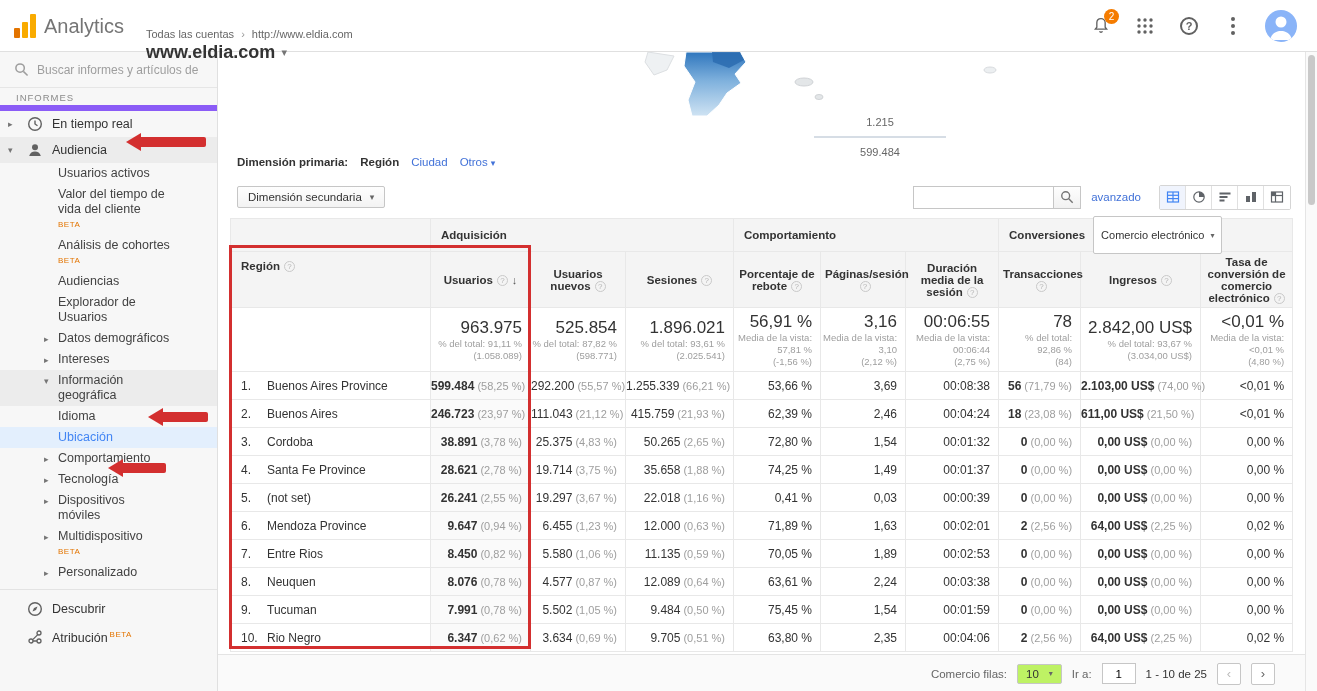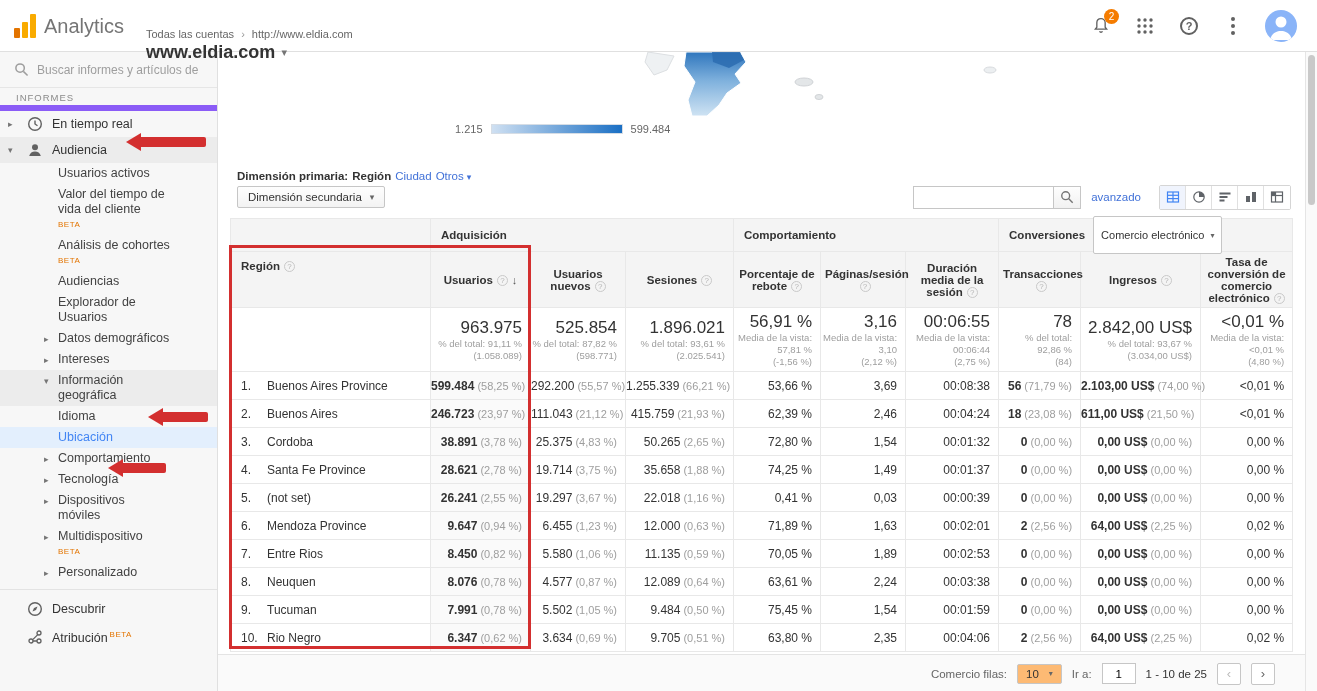--- a/index.html
+++ b/index.html
@@ -47,23 +47,23 @@
   .nav-item .beta-block { display:block; font-size:8px; color:#e37400; letter-spacing:0.5px; }
   .nav-item.highlight { background:#ececec; }
   .nav-item.selected { background:#e3effd; }
   .nav-item.selected .lbl { color:#4285f4; }
   .beta-sup { font-size:8px; color:#e37400; vertical-align:super; margin-left:2px; letter-spacing:0.5px; }
   .nav-divider { height:1px; background:#e3e3e3; margin:6px 0; }
 
   
   .main { position:absolute; left:218px; top:52px; right:12px; bottom:0; background:#fff; overflow:hidden; }
   .map-area { height:64px; position:relative; overflow:hidden; background:#fff; }
-  .legend-row { height:26px; display:flex; align-items:center; gap:8px; padding-left:237px; font-size:11px; color:#666; }
+  .legend-row { height:26px; display:flex; align-items:center; gap:8px; padding-left:237px; font-size:11px; color:#666;flex-direction:column; }
   .legend-bar { width:132px; height:10px; background:linear-gradient(to right,#cfe0f2,#1a6fc4); border:1px solid #d6dde5; }
-  .dim-row { margin-top:14px; height:26px; display:flex; align-items:flex-end; gap:4px; padding-left:19px; font-size:11.5px; }
+  .dim-row { margin-top:14px; height:26px; display:flex; align-items:flex-start; gap:12px; padding-left:19px; font-size:11.5px; }
   .dim-label { font-weight:bold; color:#333; }
   .dim-opt { color:#4272d8; cursor:pointer; }
   .dim-opt.selected { color:#333; font-weight:bold; }
   .dim-caret { font-size:9px; margin-left:3px; }
   .toolbar { height:30px; display:flex; align-items:center; padding:0 14px 0 19px; }
   .btn-secondary { display:inline-flex; align-items:center; gap:8px; border:1px solid #c6c6c6; border-radius:2px; background:linear-gradient(#fefefe,#f3f3f3); font-size:11.5px; color:#333; padding:4px 10px; cursor:pointer; }
   .btn-secondary .caret { font-size:9px; color:#666; }
   .toolbar-right { margin-left:auto; display:flex; align-items:center; gap:10px; }
   .table-search { display:flex; align-items:center; }
   .table-search input { width:140px; height:23px; border:1px solid #c6c6c6; border-right:none; padding:0 6px; font-size:12px; outline:none; font-family:inherit; }
@@ -92,21 +92,21 @@
   .cell.num { text-align:right; padding-right:8px; white-space:nowrap; }
   .cell .val { color:#333; }
   .cell.sorted { background:#fafafa; }
   .cell.sorted .val, .cell.strong .val { font-weight:bold; }
   .cell .pct { color:#9e9e9e; font-size:11px; margin-left:3px; }
   .region-cell { padding-left:10px; text-align:left; }
   .region-cell .rank { display:inline-block; width:26px; color:#333; }
   .region-cell .region-name { color:#333; cursor:pointer; }
 
   .table-footer { height:38px; margin-top:2px; display:flex; align-items:center; justify-content:flex-end; gap:10px; padding-right:30px; background:#fafafa; border-top:1px solid #e4e4e4; font-size:11.5px; color:#666; }
-  .mini-dd { display:inline-flex; align-items:center; gap:10px; border:1px solid #c6c6c6; border-radius:2px; background:#fdba74; padding:3px 8px; color:#333; cursor:pointer; }
+  .mini-dd { display:inline-flex; align-items:center; gap:10px; border:1px solid #c6c6c6; border-radius:2px; background:#bef264; padding:3px 8px; color:#333; cursor:pointer; }
   .mini-dd .caret { font-size:8px; color:#666; }
   .goto-input { width:34px; height:21px; border:1px solid #c6c6c6; text-align:center; font-size:11.5px; font-family:inherit; outline:none; }
   .range-text { color:#333; }
   .pg-btn { width:24px; height:22px; border:1px solid #c6c6c6; border-radius:2px; background:#fff; display:flex; align-items:center; justify-content:center; font-size:13px; color:#666; cursor:pointer; }
   .pg-btn.disabled { color:#bbb; }
 
   
   .scrollbar { position:absolute; right:0; top:52px; bottom:0; width:12px; background:#fafafa; border-left:1px solid #e5e5e5; z-index:15; }
   .scroll-thumb { position:absolute; left:2px; top:3px; width:7px; height:150px; border-radius:4px; background:#c9c9c9; cursor:pointer; }
 

